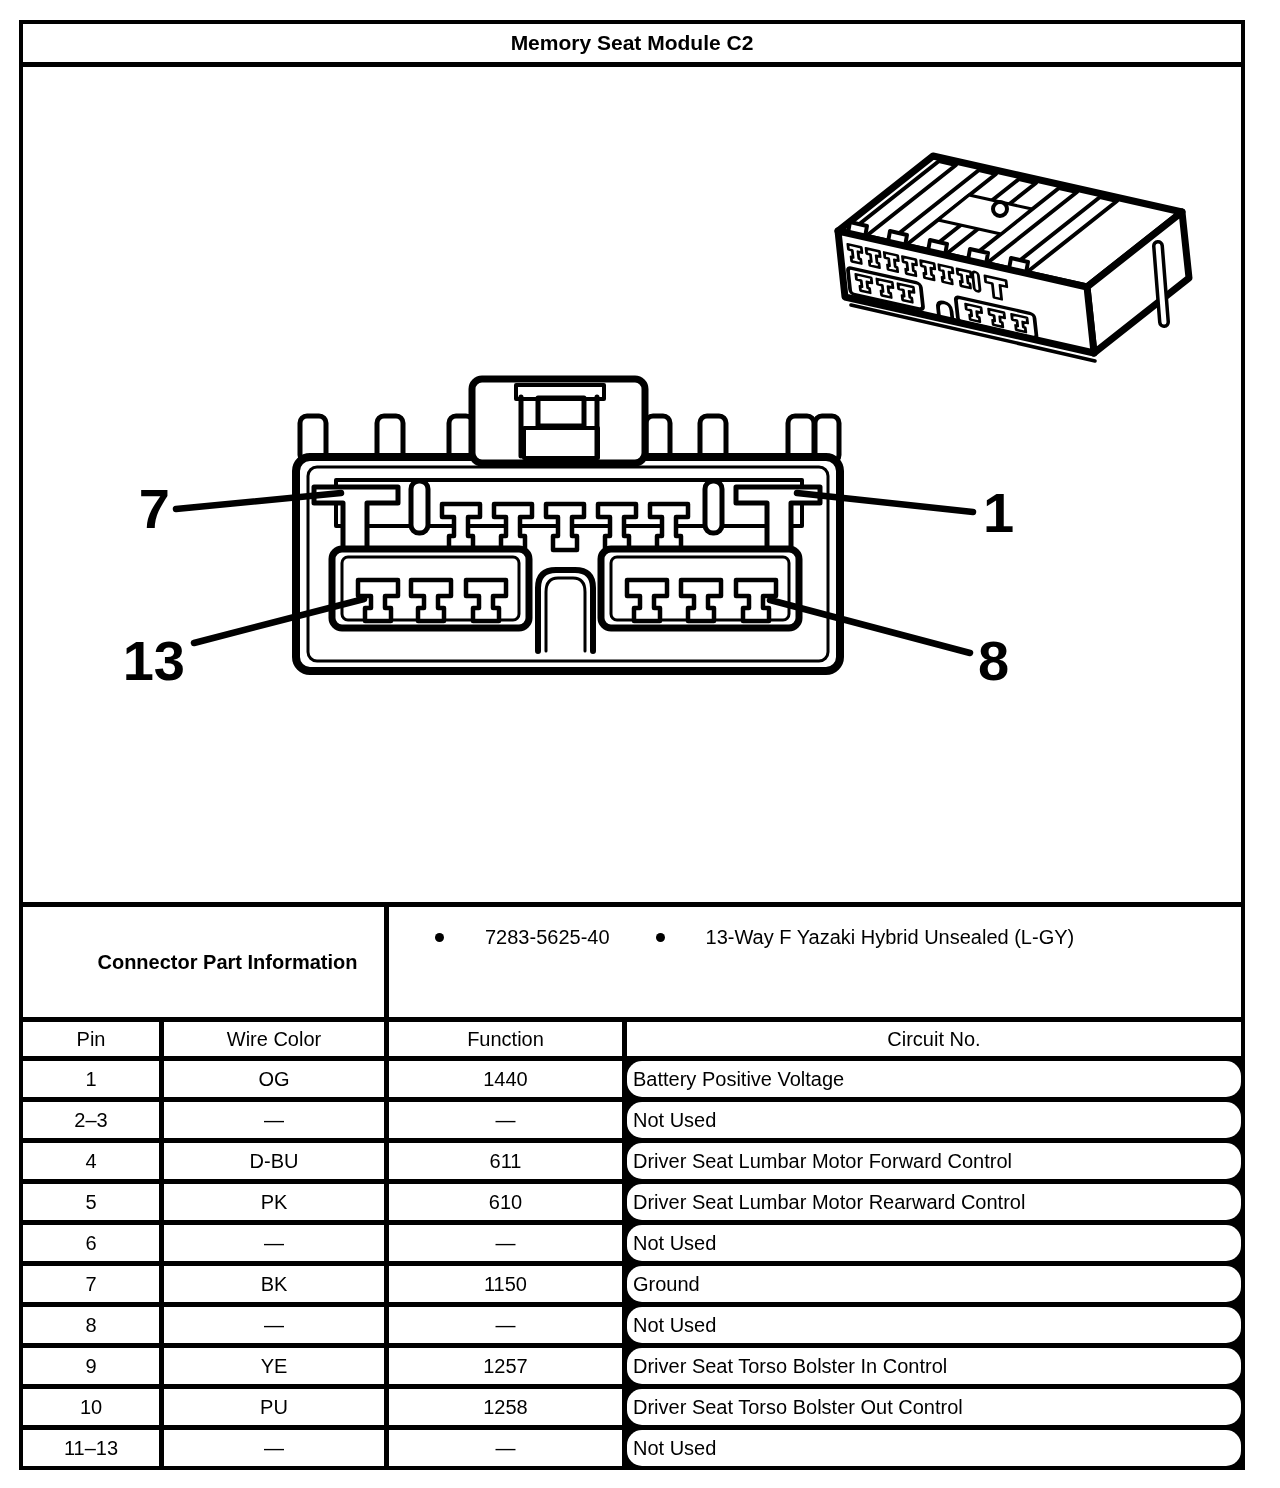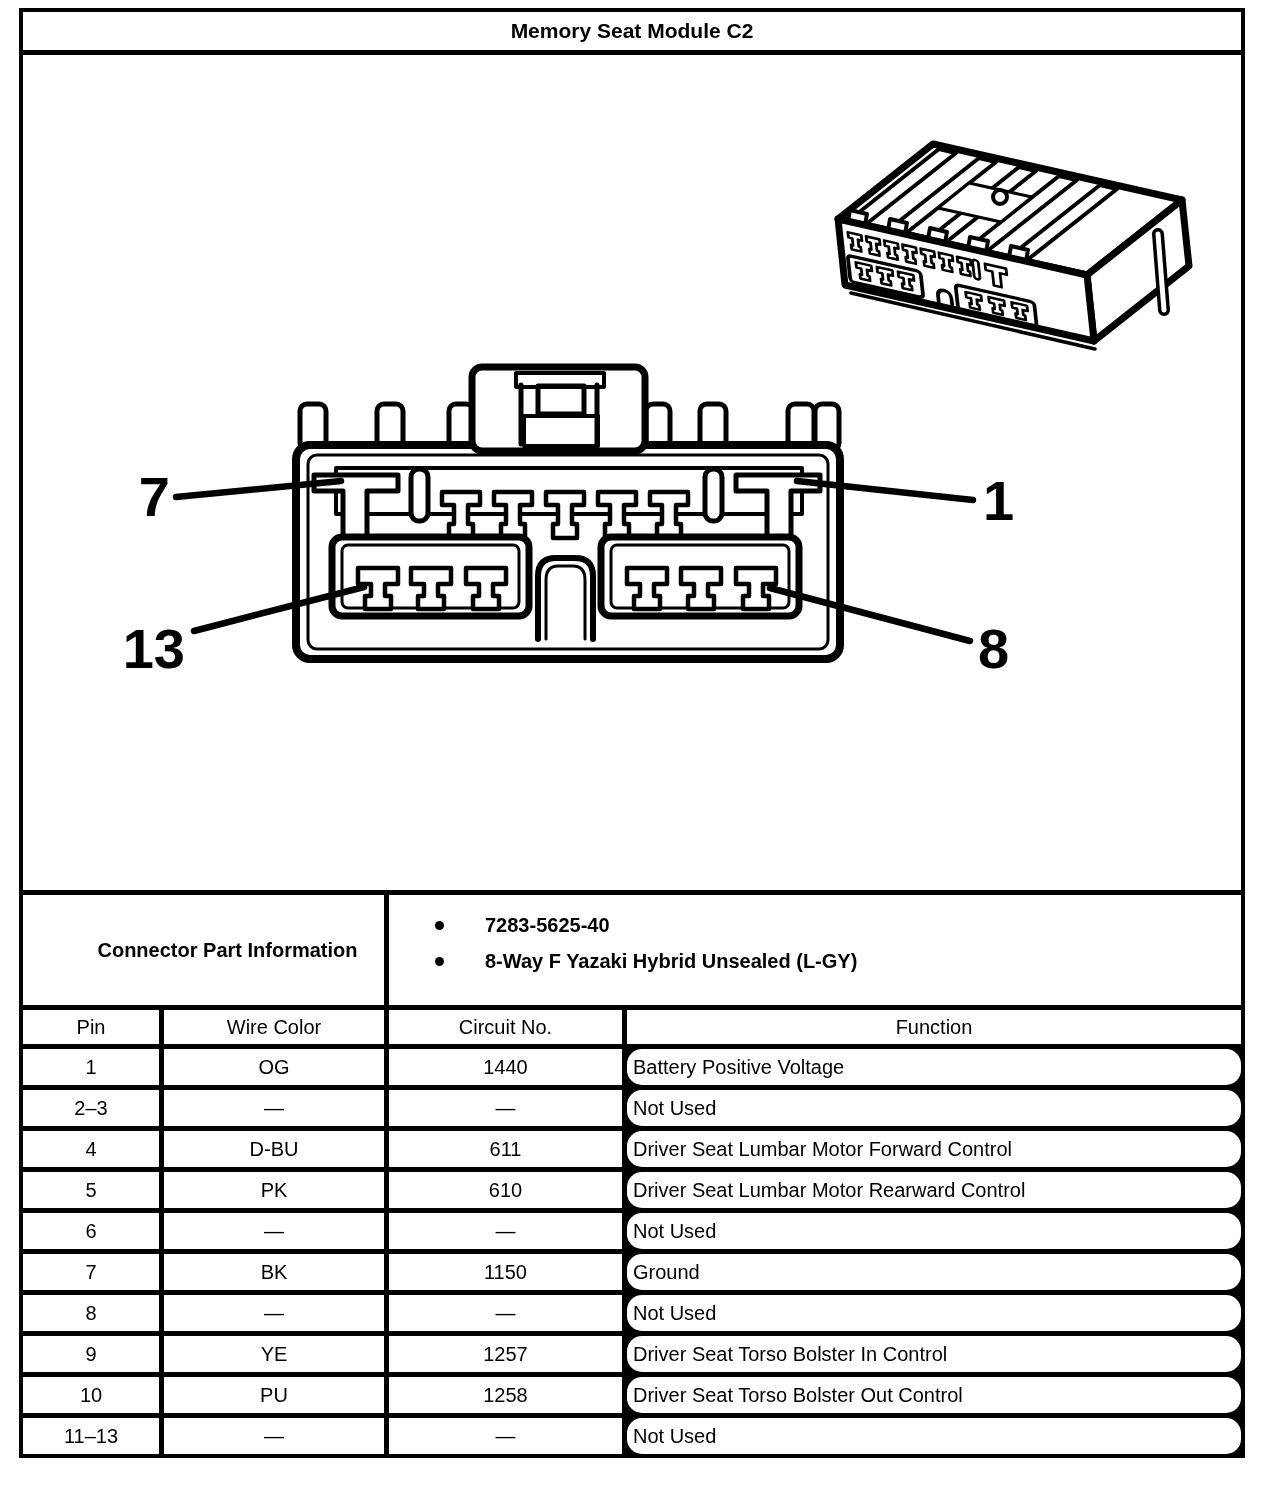--- a/index.html
+++ b/index.html
@@ -1,30 +1,30 @@
 <!DOCTYPE html>
 <html><head>
 <meta charset="utf-8">
 <style>
   html,body{margin:0;padding:0;background:#fff;}
   .page{position:relative;width:1280px;height:1488px;background:#fff;
         font-family:"Liberation Sans",sans-serif;color:#000;}
-  .frame{position:absolute;left:19px;top:8px;width:1218px;border:4px solid #000;background:#fff;}
+  .frame{position:absolute;left:19px;top:20px;width:1218px;border:4px solid #000;background:#fff;}
   .title-bar{height:38px;line-height:38px;text-align:center;font-size:21px;font-weight:bold;
              border-bottom:5px solid #000;}
   .diagram-area{position:relative;height:835px;background:#fff;overflow:hidden;}
   .diagram-area svg{display:block;}
   .info-table{display:grid;grid-template-columns:136px 220px 233px 614px;
               grid-template-rows:110px 34px repeat(10,36px);
               gap:5px;background:#000;border-top:5px solid #000;}
   .cell{background:#fff;display:flex;align-items:center;justify-content:center;
         font-size:20px;white-space:nowrap;overflow:hidden;}
   .cpi-label{grid-column:1/3;font-weight:bold;padding-left:48px;}
-  .cpi-bullets{grid-column:3/5;flex-direction:column;align-items:stretch;
-               justify-content:flex-start;padding-top:12px;font-weight:bold;}
+  .cpi-bullets{grid-column:3/5;flex-direction:row;align-items:stretch;
+               justify-content:flex-start;padding-top:12px;}
   .bullet-row{display:flex;align-items:center;height:36px;}
   .dot{width:9px;height:9px;border-radius:50%;background:#000;margin-left:46px;flex:none;}
   .btxt{margin-left:41px;font-size:20px;}
   .hdr{font-weight:normal;}
   .fn{justify-content:flex-start;padding-left:6px;border-radius:15px;}
   .ln{stroke:#000;fill:#fff;}
   .nf{stroke:#000;fill:none;}
   .callout{font-family:"Liberation Sans",sans-serif;font-size:56px;font-weight:bold;fill:#000;}
 </style>
 </head>
@@ -159,26 +159,26 @@
     <div class="info-table">
 
       <div class="cell cpi-label">Connector Part Information</div>
       <div class="cell cpi-bullets">
         <div class="bullet-row">
           <span class="dot"></span>
           <span class="btxt">7283-5625-40</span>
         </div>
         <div class="bullet-row">
           <span class="dot"></span>
-          <span class="btxt">8-Way F Yazaki Hybrid Unsealed (L-GY)</span>
+          <span class="btxt">13-Way F Yazaki Hybrid Unsealed (L-GY)</span>
         </div>
       </div>
 
       <div class="cell hdr">Pin</div>
       <div class="cell hdr">Wire Color</div>
+      <div class="cell hdr">Function</div>
       <div class="cell hdr">Circuit No.</div>
-      <div class="cell hdr">Function</div>
 
       <div style="display:contents"><div style="display: contents;"><div class="cell">1</div><div class="cell">OG</div><div class="cell">1440</div><div class="cell fn">Battery Positive Voltage</div></div><div style="display: contents;"><div class="cell">2–3</div><div class="cell">—</div><div class="cell">—</div><div class="cell fn">Not Used</div></div><div style="display: contents;"><div class="cell">4</div><div class="cell">D-BU</div><div class="cell">611</div><div class="cell fn">Driver Seat Lumbar Motor Forward Control</div></div><div style="display: contents;"><div class="cell">5</div><div class="cell">PK</div><div class="cell">610</div><div class="cell fn">Driver Seat Lumbar Motor Rearward Control</div></div><div style="display: contents;"><div class="cell">6</div><div class="cell">—</div><div class="cell">—</div><div class="cell fn">Not Used</div></div><div style="display: contents;"><div class="cell">7</div><div class="cell">BK</div><div class="cell">1150</div><div class="cell fn">Ground</div></div><div style="display: contents;"><div class="cell">8</div><div class="cell">—</div><div class="cell">—</div><div class="cell fn">Not Used</div></div><div style="display: contents;"><div class="cell">9</div><div class="cell">YE</div><div class="cell">1257</div><div class="cell fn">Driver Seat Torso Bolster In Control</div></div><div style="display: contents;"><div class="cell">10</div><div class="cell">PU</div><div class="cell">1258</div><div class="cell fn">Driver Seat Torso Bolster Out Control</div></div><div style="display: contents;"><div class="cell">11–13</div><div class="cell">—</div><div class="cell">—</div><div class="cell fn">Not Used</div></div></div>
     </div>
 
   </div>
 </div>
 
 </body></html>

